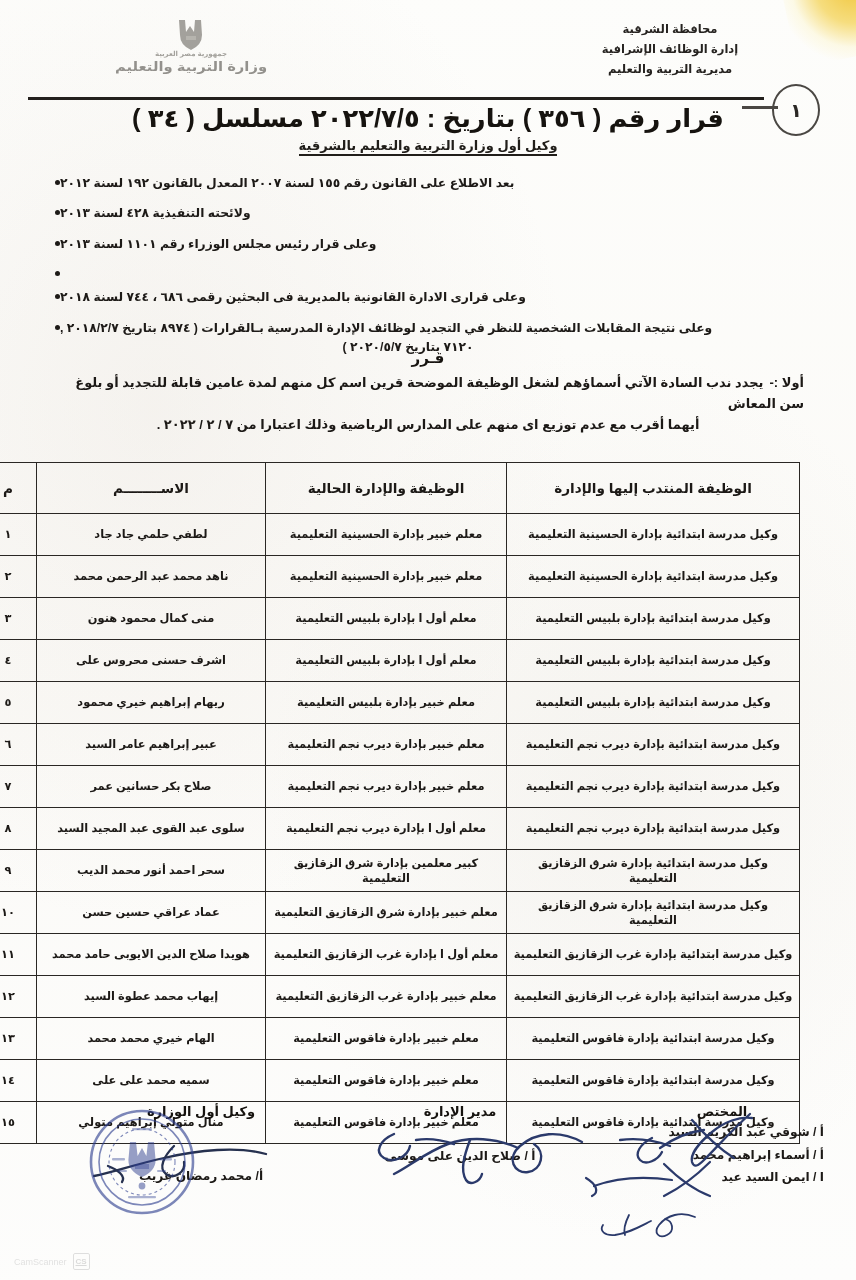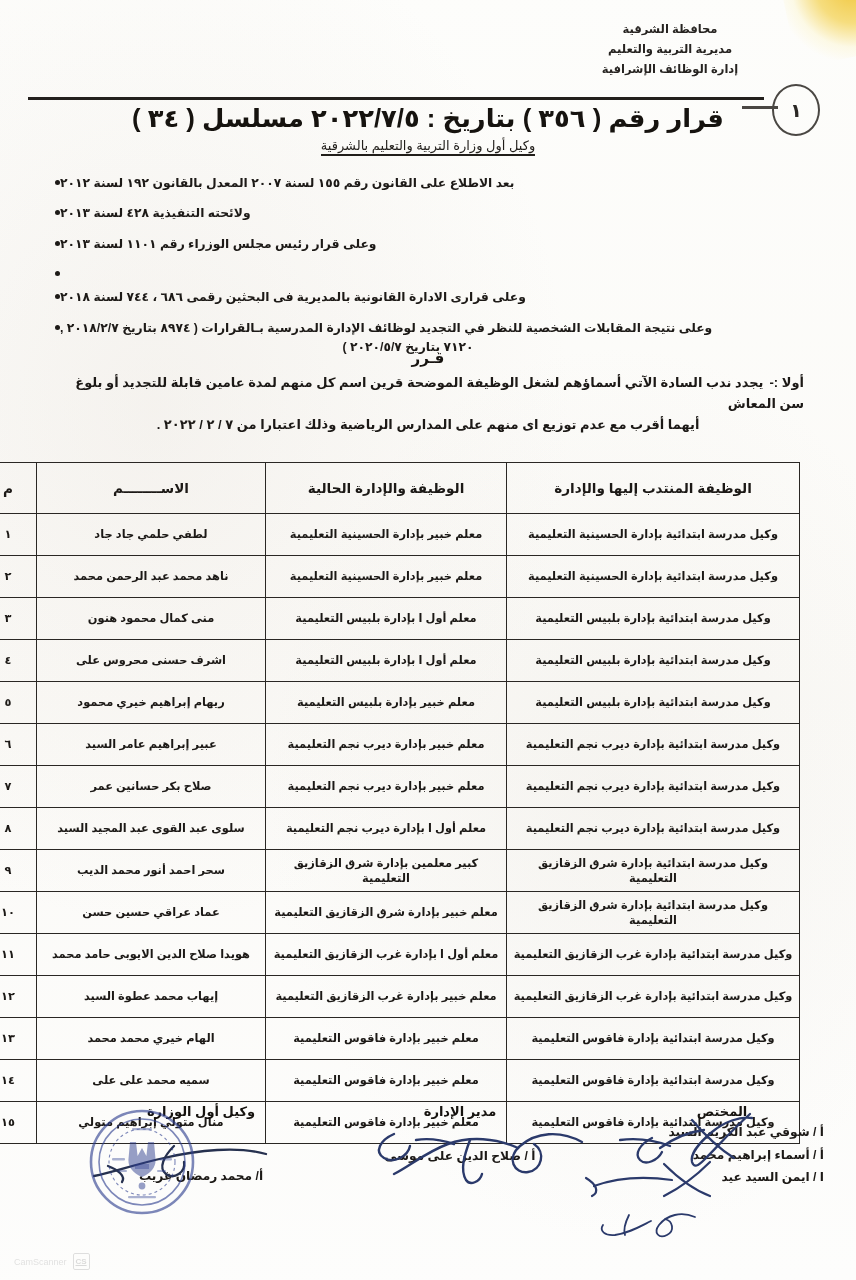--- a/index.html
+++ b/index.html
@@ -61,21 +61,21 @@
   .rule{
     position:absolute;left:28px;right:92px;top:97px;height:3px;background:#23201d;
   }
   .title{
     position:absolute;top:104px;left:0;right:0;text-align:center;
     font-size:25px;font-weight:bold;color:#16130f;letter-spacing:.3px;
     transform:scaleX(1.03);
   }
   .subtitle{
     position:absolute;top:138px;left:0;right:0;text-align:center;
-    font-size:13px;font-weight:normal;color:#211e1a;
+    font-size:13px;font-weight:bold;color:#211e1a;
   }
   .subtitle span{border-bottom:2px solid #211e1a;padding-bottom:1px;}
 
   
   .preamble{position:absolute;top:162px;right:46px;left:46px;}
   .bullet{
     display:flex;align-items:flex-start;justify-content:flex-end;
     font-size:12.3px;font-weight:bold;color:#1d1a17;line-height:1.5;
     margin-bottom:4.5px;
     margin-top:12px;
@@ -171,25 +171,33 @@
   }
 </style>
 </head>
 <body>
 
 <div class="paper"></div>
 <div class="corner-smudge"></div>
 
 <div class="hdr">
 
+  <div class="emblem">
+    <svg width="64" height="34" viewBox="0 0 64 34" aria-hidden="true">
+      <path d="M20 2 L26 2 L27 14 L31 8 L35 14 L36 2 L42 2 L43 17 Q43 27 32 32 Q21 27 21 17 Z" fill="#6e6b64"></path>
+      <path d="M27 18 h10 v4 h-10 z" fill="#8d8a82"></path>
+    </svg>
+    <div class="em-txt">جمهورية مصر العربية</div>
+    <div class="em-big">وزارة التربية والتعليم</div>
+  </div>
 
   <div class="hdr-right">
     <div>محافظة الشرقية</div>
+    <div>إدارة الوظائف الإشرافية</div>
     <div>مديرية التربية والتعليم</div>
-    <div>إدارة الوظائف الإشرافية</div>
   </div>
 </div>
 
 <div class="pagenum-line"></div>
 <div class="pagenum">١</div>
 
 <div class="rule"></div>
 
 <div class="title">قرار رقم ( ٣٥٦ ) بتاريخ : ٢٠٢٢/٧/٥ مسلسل ( ٣٤ )</div>
 <div class="subtitle"><span>وكيل أول وزارة التربية والتعليم بالشرقية</span></div>

